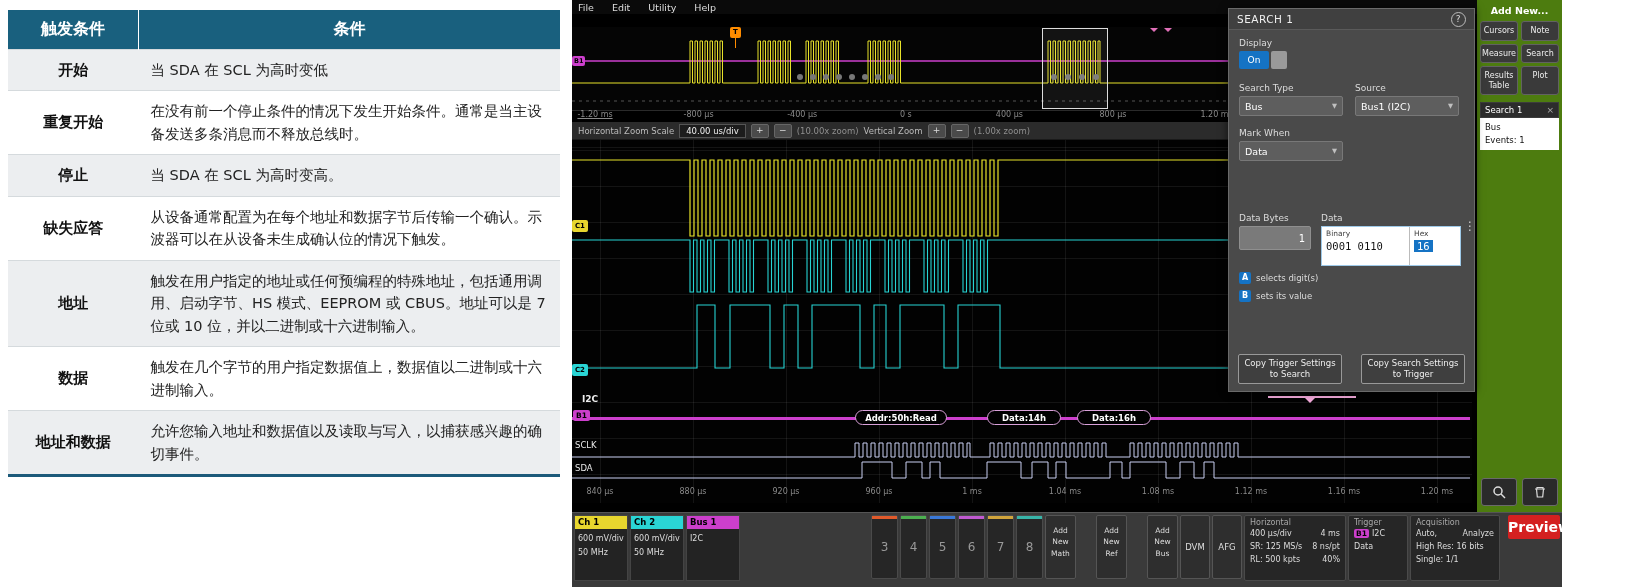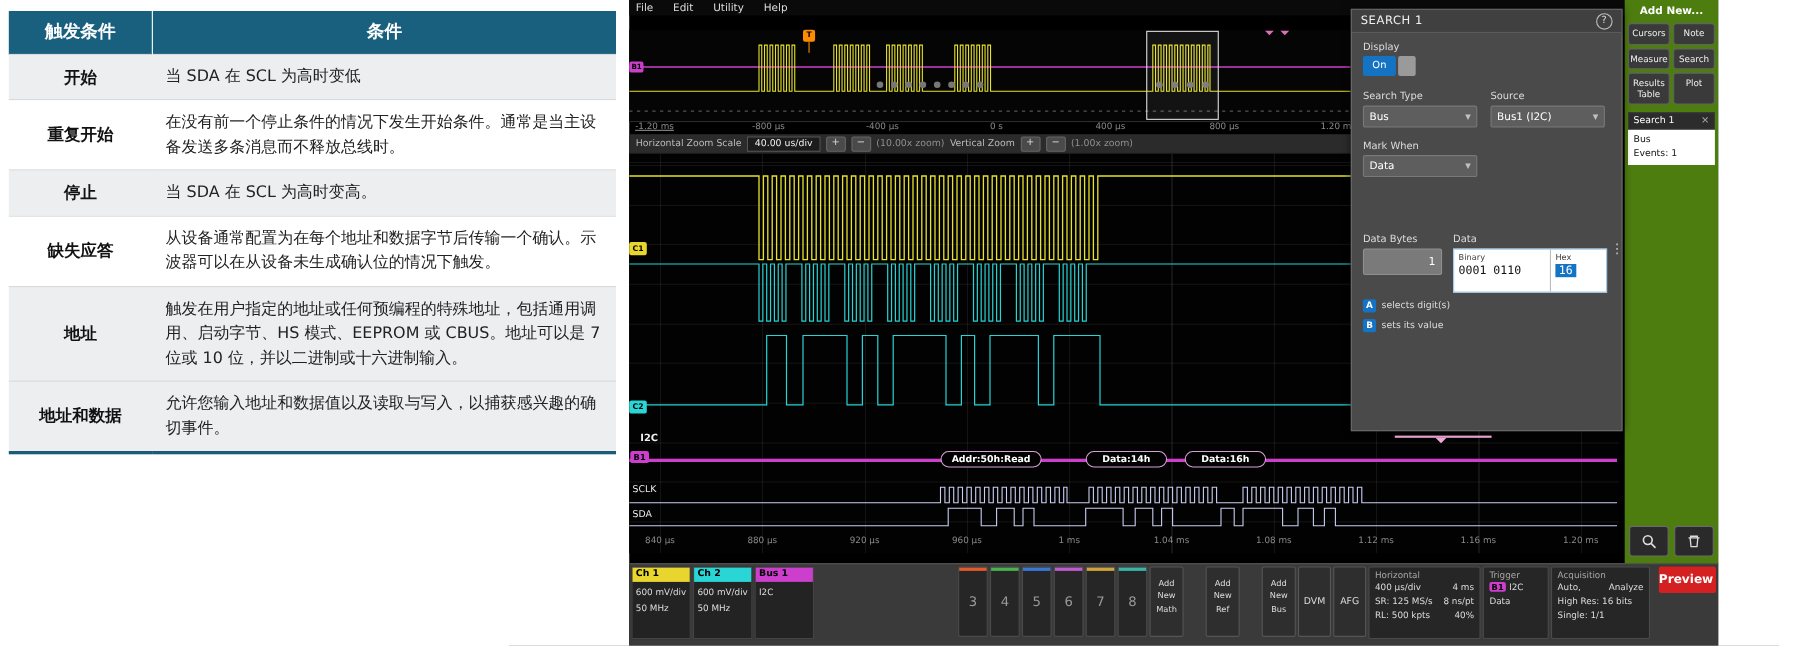--- a/index.html
+++ b/index.html
@@ -108,21 +108,21 @@
   .chbtn{position:relative;width:27px;height:64px;background:#262626;border:1px solid #4a4a4a;border-radius:2px;color:#999;font-size:12px;display:flex;align-items:center;justify-content:center;box-sizing:border-box;cursor:pointer}
   .topstrip{position:absolute;top:0;left:0;right:0;height:3px}
   #addbtns{display:flex;gap:20px}
   .addbtn{width:31px;height:64px;background:#2e2e2e;border:1px solid #555;border-radius:2px;color:#ddd;font-size:7.5px;text-align:center;padding-top:9px;box-sizing:border-box;line-height:1.5;cursor:pointer}
   .fnbtn{width:30px;height:64px;background:#2e2e2e;border:1px solid #555;border-radius:2px;color:#ddd;font-size:8.5px;display:flex;align-items:center;justify-content:center;box-sizing:border-box;cursor:pointer}
   .infopanel{height:66px;background:#262626;border:1px solid #4a4a4a;border-radius:2px;padding:2px 5px;box-sizing:border-box;font-size:8px;color:#ddd;cursor:pointer}
   .ip-h{width:102px}.ip-t{width:60px}.ip-a{width:90px}
   .ptitle{color:#a8a8a8;font-size:8px;margin-bottom:1px}
   .ir{display:flex;justify-content:space-between;line-height:1.6}
   .tbadge{background:#cc3fcc;color:#000;font-size:7.5px;font-weight:bold;padding:0 2px;border-radius:2px;margin-right:3px}
-  .preview{width:52px;height:24px;background:#d42020;color:#fff;font-size:11px;font-weight:bold;text-align:left;line-height:24px;border-radius:2px;margin-left:6px;cursor:pointer}
+  .preview{width:52px;height:24px;background:#d42020;color:#fff;font-size:14px;font-weight:bold;text-align:right;line-height:24px;border-radius:2px;margin-left:6px;cursor:pointer}
 </style>
 </head>
 <body>
 
 <div class="page">
 
   <div class="table-wrap">
     <table class="cond">
       <thead>
           <tr id="thead-row">
@@ -143,20 +143,24 @@
             <td class="cname">停止</td>
             <td class="cdesc">当 SDA 在 SCL 为高时变高。</td>
           </tr>
           <tr class="odd">
             <td class="cname">缺失应答</td>
             <td class="cdesc">从设备通常配置为在每个地址和数据字节后传输一个确认。示波器可以在从设备未生成确认位的情况下触发。</td>
           </tr>
           <tr class="even">
             <td class="cname">地址</td>
             <td class="cdesc">触发在用户指定的地址或任何预编程的特殊地址，包括通用调用、启动字节、HS 模式、EEPROM 或 CBUS。地址可以是 7 位或 10 位，并以二进制或十六进制输入。</td>
+          </tr>
+          <tr class="odd">
+            <td class="cname">数据</td>
+            <td class="cdesc">触发在几个字节的用户指定数据值上，数据值以二进制或十六进制输入。</td>
           </tr>
           <tr class="even">
             <td class="cname">地址和数据</td>
             <td class="cdesc">允许您输入地址和数据值以及读取与写入，以捕获感兴趣的确切事件。</td>
           </tr>
         </tbody>
     </table>
   </div>
 
   <div class="scope">
@@ -305,20 +309,24 @@
         </div>
         <div class="hint">
           <span class="keybadge">A</span>
           <span>selects digit(s)</span>
         </div>
         <div class="hint">
           <span class="keybadge">B</span>
           <span>sets its value</span>
         </div>
       </div>
+      <div class="sp-foot">
+        <button class="copybtn">Copy Trigger Settings to Search</button>
+        <button class="copybtn">Copy Search Settings to Trigger</button>
+      </div>
       <div class="drag-dots">⋮</div>
     </div>
 
     <div class="rail">
       <div class="rail-title">Add New...</div>
       <div class="rail-grid" id="railgrid">
           <div class="railbtn">Cursors</div>
           <div class="railbtn">Note</div>
           <div class="railbtn">Measure</div>
           <div class="railbtn">Search</div>

